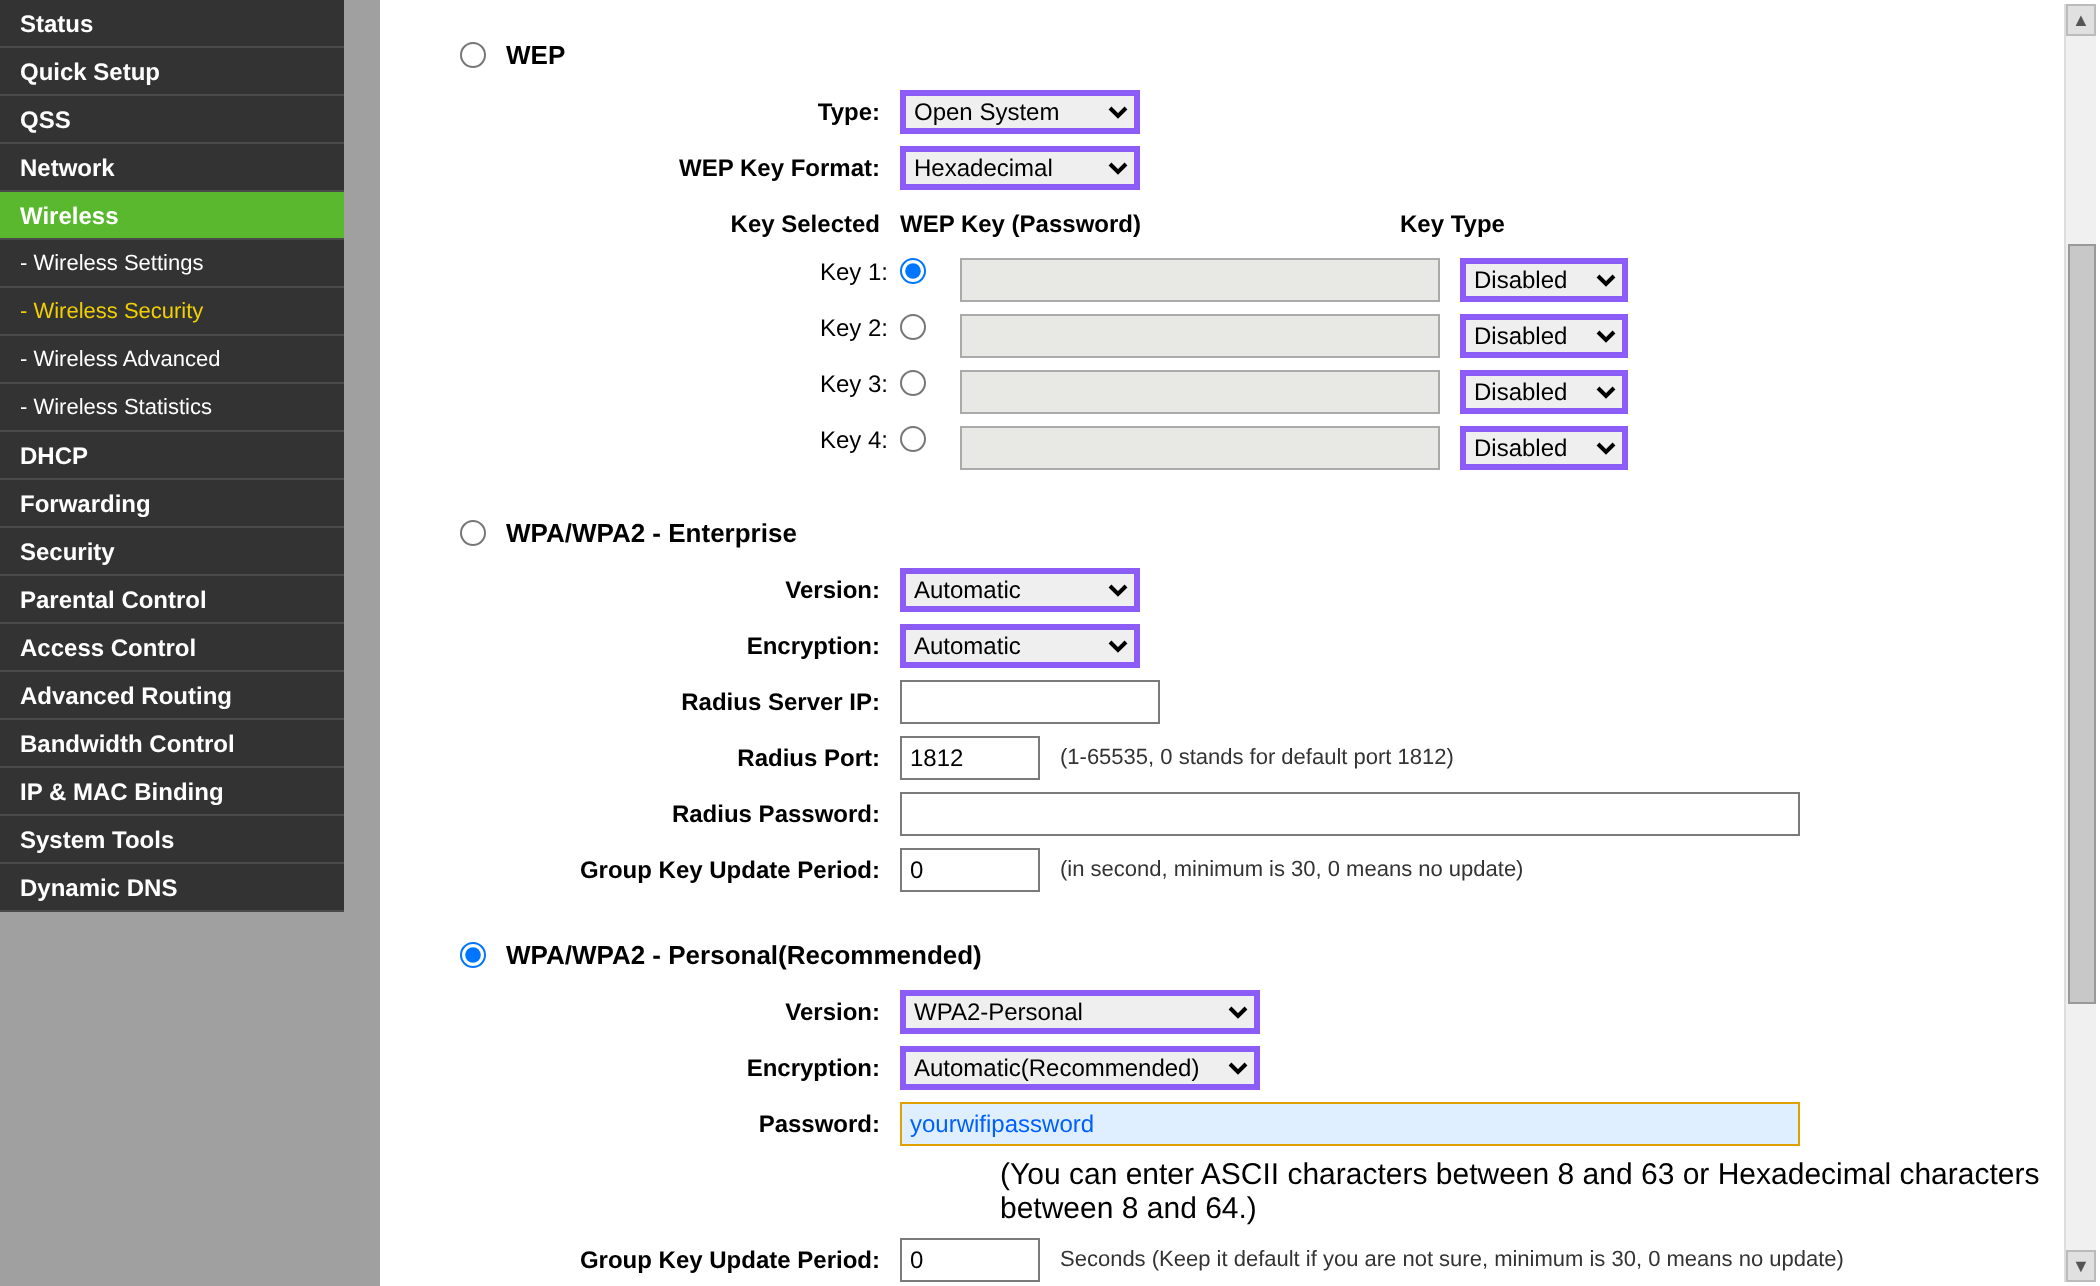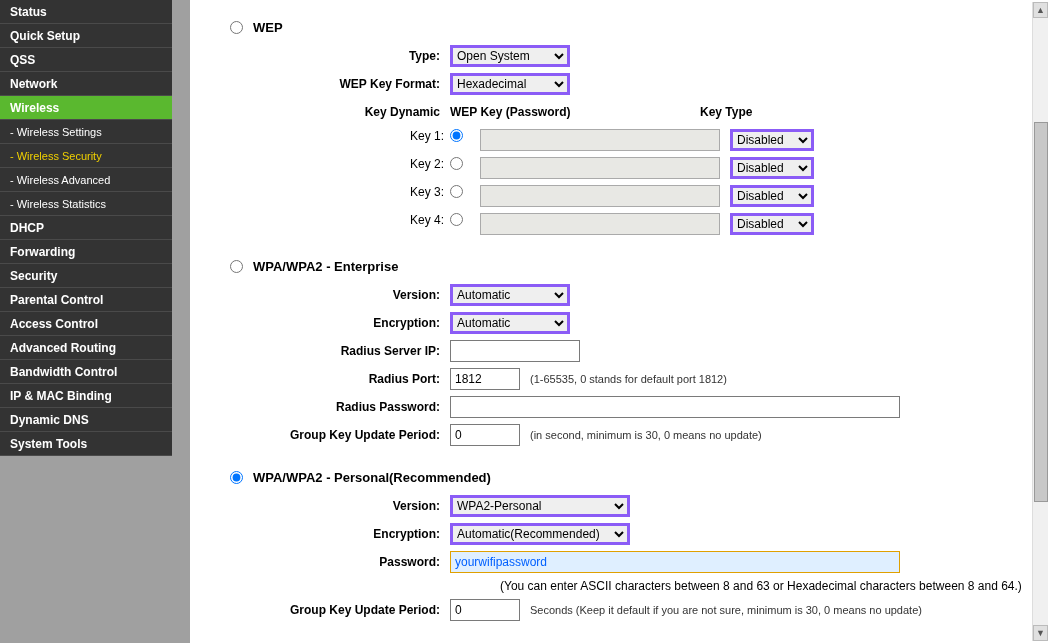--- a/index.html
+++ b/index.html
@@ -25,21 +25,21 @@
 select.sel-wide{width:180px}
 select.sel-sm{width:84px}
 input[type=text]{height:22px;border:1px solid #7a7a7a;padding:0 4px;font-size:12px}
 input.disabled-input{background:#e8e8e4;width:240px;border:1px solid #aaa}
 input.ip{width:130px}
 input.port{width:70px}
 input.okp{width:70px}
 input.radiuspw{width:450px}
 input.pw-highlight{width:450px;border:1.5px solid #e0a000;color:#0060ff;background:#dfefff}
 .hint{font-size:11px;color:#333;margin-left:6px}
-.hint-block{font-size:12px;margin-left:220px;margin-top:2px;margin-bottom:6px}
+.hint-block{font-size:15px;margin-left:220px;margin-top:2px;margin-bottom:6px}
 .key-row{display:flex;align-items:flex-start;margin-bottom:6px}
 .key-row .kl{width:170px;text-align:right;padding-right:6px}
 .key-row .kr{width:30px;text-align:left}
 .key-row .ki{width:250px}
 .key-row .ki input{width:240px}
 #scroll-track{position:absolute;right:2px;top:2px;width:16px;height:639px;background:#f0f0f0;border-left:1px solid #ddd}
 #scroll-up,#scroll-down{height:16px;background:#e0e0e0;display:flex;align-items:center;justify-content:center;font-size:9px;color:#555;cursor:pointer;border:1px solid #bbb}
 #scroll-thumb{position:absolute;left:1px;width:14px;background:#c8c8c8;border:1px solid #999;cursor:pointer;top:120px;height:380px}
 </style>
 </head>
@@ -58,22 +58,22 @@
         <div class="nav-sub">- Wireless Advanced</div>
         <div class="nav-sub">- Wireless Statistics</div>
         <div class="nav-item">DHCP</div>
         <div class="nav-item">Forwarding</div>
         <div class="nav-item">Security</div>
         <div class="nav-item">Parental Control</div>
         <div class="nav-item">Access Control</div>
         <div class="nav-item">Advanced Routing</div>
         <div class="nav-item">Bandwidth Control</div>
         <div class="nav-item">IP &amp; MAC Binding</div>
+        <div class="nav-item">System Tools</div>
         <div class="nav-item">Dynamic DNS</div>
-        <div class="nav-item">System Tools</div>
       </div>
   </div>
 
   <div id="main">
 
     <div class="section">
       <div class="section-head">
         <input type="radio" name="secmode" style="">
         <span class="section-title">WEP</span>
       </div>
@@ -84,21 +84,21 @@
               <select class="sel-std"><option>Open System</option></select>
             </div>
         </div>
         <div class="form-row">
           <div class="form-label">WEP Key Format:</div>
           <div class="form-control">
               <select class="sel-std"><option>Hexadecimal</option></select>
             </div>
         </div>
         <div class="form-row">
-          <div class="form-label">Key Dynamic</div>
+          <div class="form-label">Key Selected</div>
           <div class="form-control" style="width:250px">
               <span style="font-weight:bold">WEP Key (Password)</span>
             </div>
           <div><span style="font-weight:bold">Key Type</span></div>
         </div>
         <div id="wep-keys">
             <div class="key-row">
               <div class="kl">Key 1:</div>
               <div class="kr"><input type="radio" name="wepkey" checked="" style=""></div>
               <div class="ki"><input type="text" class="disabled-input" value="" style=""></div>

